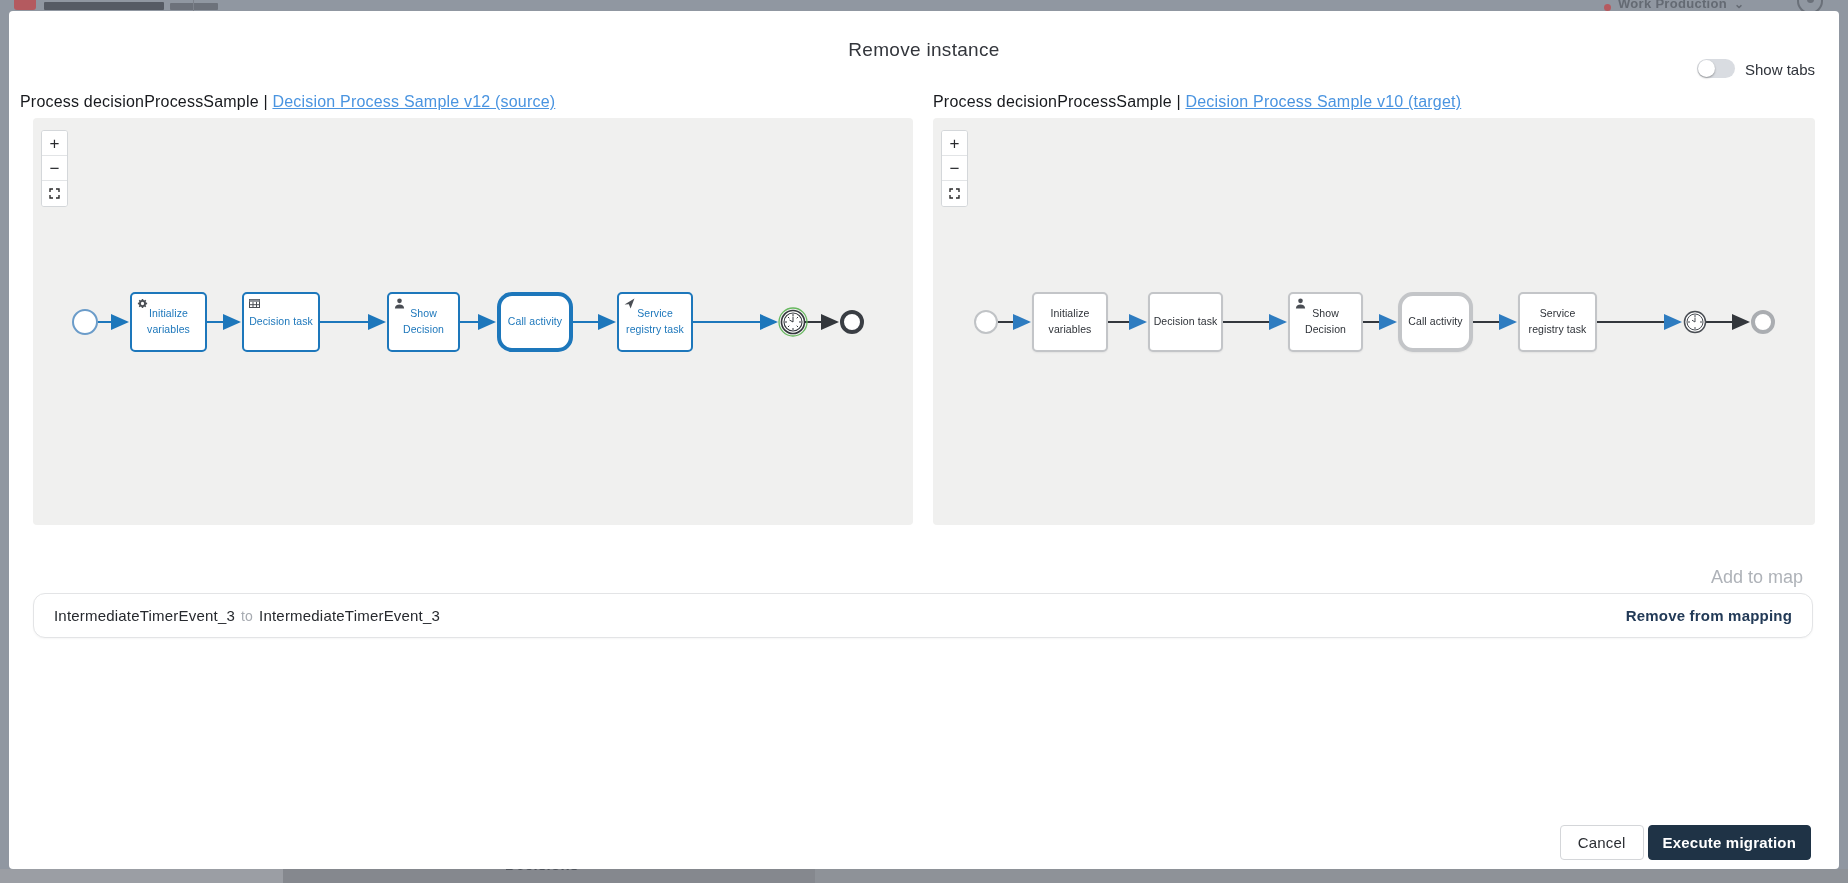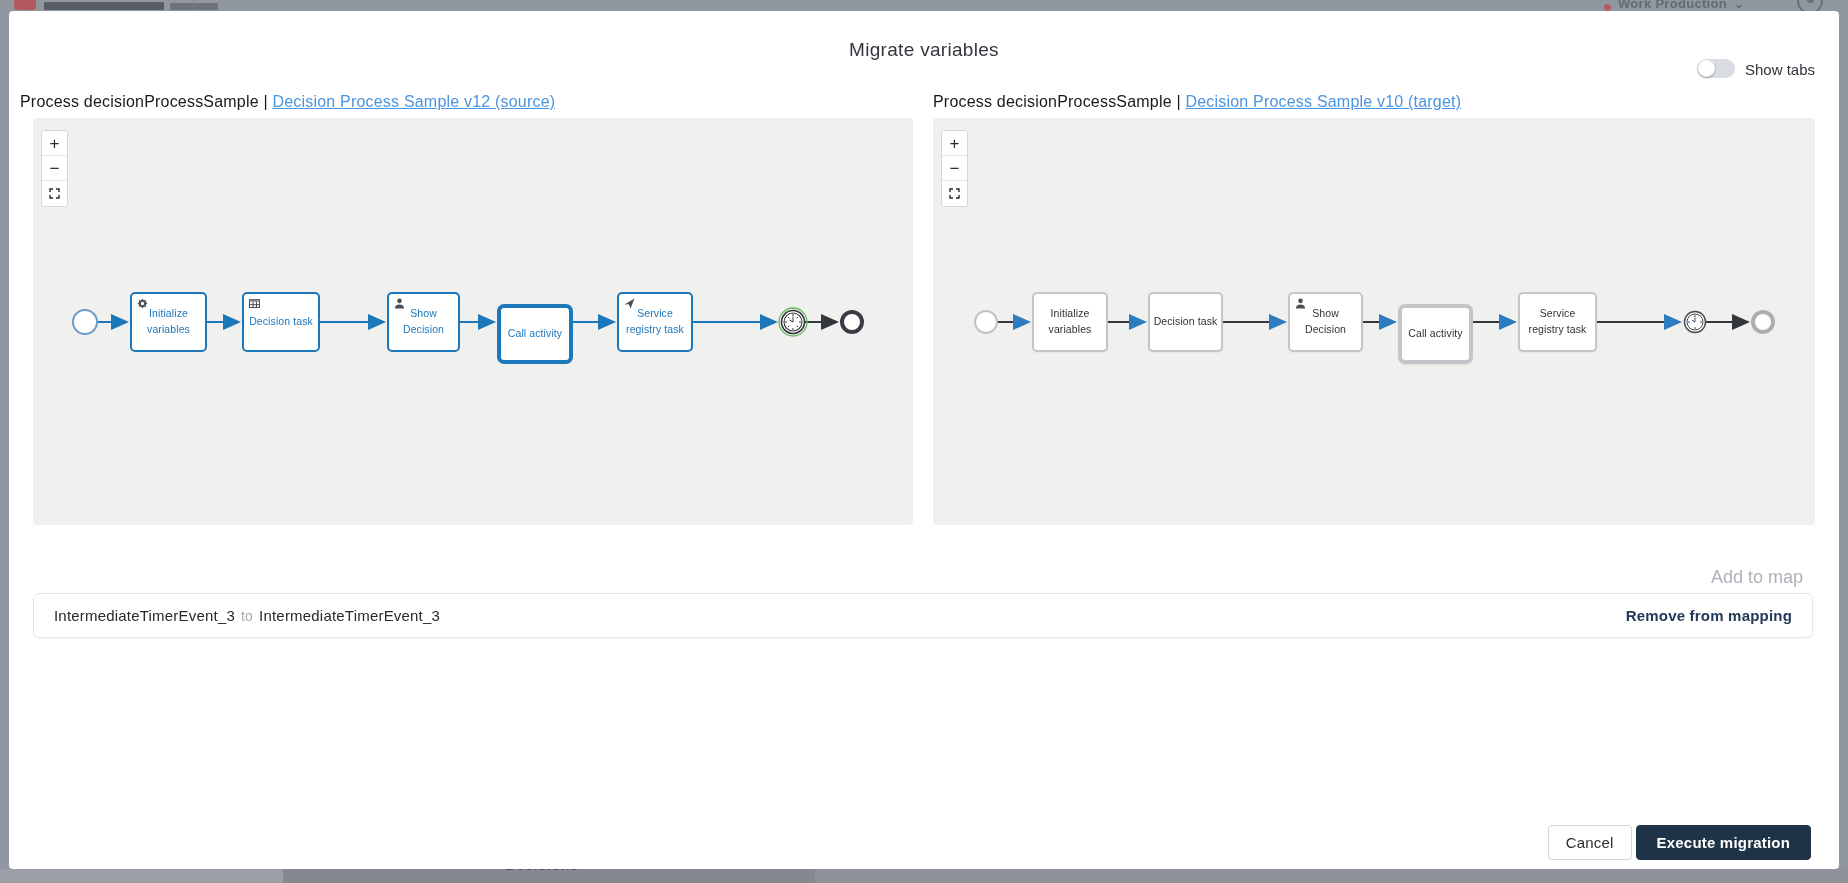--- a/index.html
+++ b/index.html
@@ -45,42 +45,42 @@
   .zoom-controls { position:absolute; left:8px; top:12px; width:27px; background:#ffffff; border:1px solid #d4d7da; border-radius:3px; overflow:hidden; }
   .zoom-controls button { display:block; width:100%; height:25px; background:#ffffff; border:none; border-bottom:1px solid #e2e4e6; font-size:17px; line-height:23px; color:#27292d; cursor:pointer; font-family:"Liberation Sans",sans-serif; padding:0; }
   .zoom-controls button:last-child { border-bottom:none; }
 
   .connectors { position:absolute; left:0; top:0; pointer-events:none; }
 
   .task { position:absolute; height:60px; background:#ffffff; border:2px solid; border-radius:5px; display:flex; align-items:center; justify-content:center; text-align:center; cursor:pointer; }
   .task .lbl { font-size:10.5px; line-height:1.5; padding:0 3px; letter-spacing:.1px; }
   .src .task { border-color:#1d77bb; color:#1d77bb; }
   .tgt .task { border-color:#c3c5c8; color:#2e3238; box-shadow:0 1px 2px rgba(0,0,0,.06); }
-  .task.call { border-width:4px; border-radius:7px;margin-top:12px; }
+  .task.call { border-width:4px; border-radius:15px; }
   .node-icon { position:absolute; top:4px; left:5px; width:11px; height:11px; }
 
   .evt-start { position:absolute; width:26px; height:26px; border-radius:50%; background:#ffffff; cursor:pointer; }
   .src .evt-start { border:2px solid #6b9cc9; }
   .tgt .evt-start { border:2px solid #c0c3c6; }
   .evt-end { position:absolute; width:24px; height:24px; border-radius:50%; background:#ffffff; cursor:pointer; }
   .src .evt-end { border:4px solid #3a3e44; }
   .tgt .evt-end { border:4px solid #aaadb1; }
   .evt-timer { position:absolute; cursor:pointer; }
 
   .add-to-map { position:absolute; top:556px; right:36px; font-size:18px; font-weight:400; color:#aeb2b8; cursor:default; }
 
-  .mapping-row { position:absolute; left:24px; top:582px; width:1780px; height:45px; background:#ffffff; border:1px solid #e3e4e6; border-radius:6px; display:flex; align-items:center; justify-content:space-between; padding:4px 20px; box-shadow:0 1px 2px rgba(0,0,0,.04); }
+  .mapping-row { position:absolute; left:24px; top:582px; width:1780px; height:45px; background:#ffffff; border:1px solid #e3e4e6; border-radius:12px; display:flex; align-items:center; justify-content:space-between; padding:4px 20px; box-shadow:0 1px 2px rgba(0,0,0,.04); }
   .mapping-text { font-size:15px; color:#26292e; letter-spacing:.2px; }
   .mapping-text .to { color:#a7abb1; font-size:14px; margin:0 6px; }
   .remove-link { font-size:15px; font-weight:700; color:#223a57; letter-spacing:.2px; cursor:pointer; }
 
   .footer { position:absolute; right:28px; bottom:9px; display:flex; gap:4px; }
   .btn { height:35px; border-radius:4px; font-size:15px; font-family:"Liberation Sans",sans-serif; letter-spacing:.2px; cursor:pointer; }
   .btn-cancel { background:#ffffff; border:1px solid #d4d6d9; color:#2b2e33; padding:0 17px; }
-  .btn-execute { background:#1f3346; border:1px solid #1f3346; color:#ffffff; font-weight:700; padding:0 20px; }
+  .btn-execute { background:#1f3346; border:1px solid #1f3346; color:#ffffff; font-weight:700; padding:0 14px; }
 </style>
 </head>
 <body>
 
 <div class="backdrop">
   <div class="bd-strip-b1"></div>
   <div class="bd-strip-b2"></div>
   <div class="bd-strip-b3"></div>
   <div class="bd-logo">
     <div class="mark"></div>
@@ -94,21 +94,21 @@
     <span class="chev">⌄</span>
   </div>
   <div class="bd-avatar">
     <div class="head"></div>
   </div>
   <div class="bd-bottom-text">Decisions</div>
 </div>
 
 <div class="modal">
 
-  <div class="modal-title">Migrate variables</div>
+  <div class="modal-title">Remove instance</div>
 
   <div class="show-tabs">
     <div class="toggle">
         <div class="knob"></div>
       </div>
     <span class="toggle-label">Show tabs</span>
   </div>
 
   <div class="panel-header ph-left">
     <span>Process decisionProcessSample |</span>

